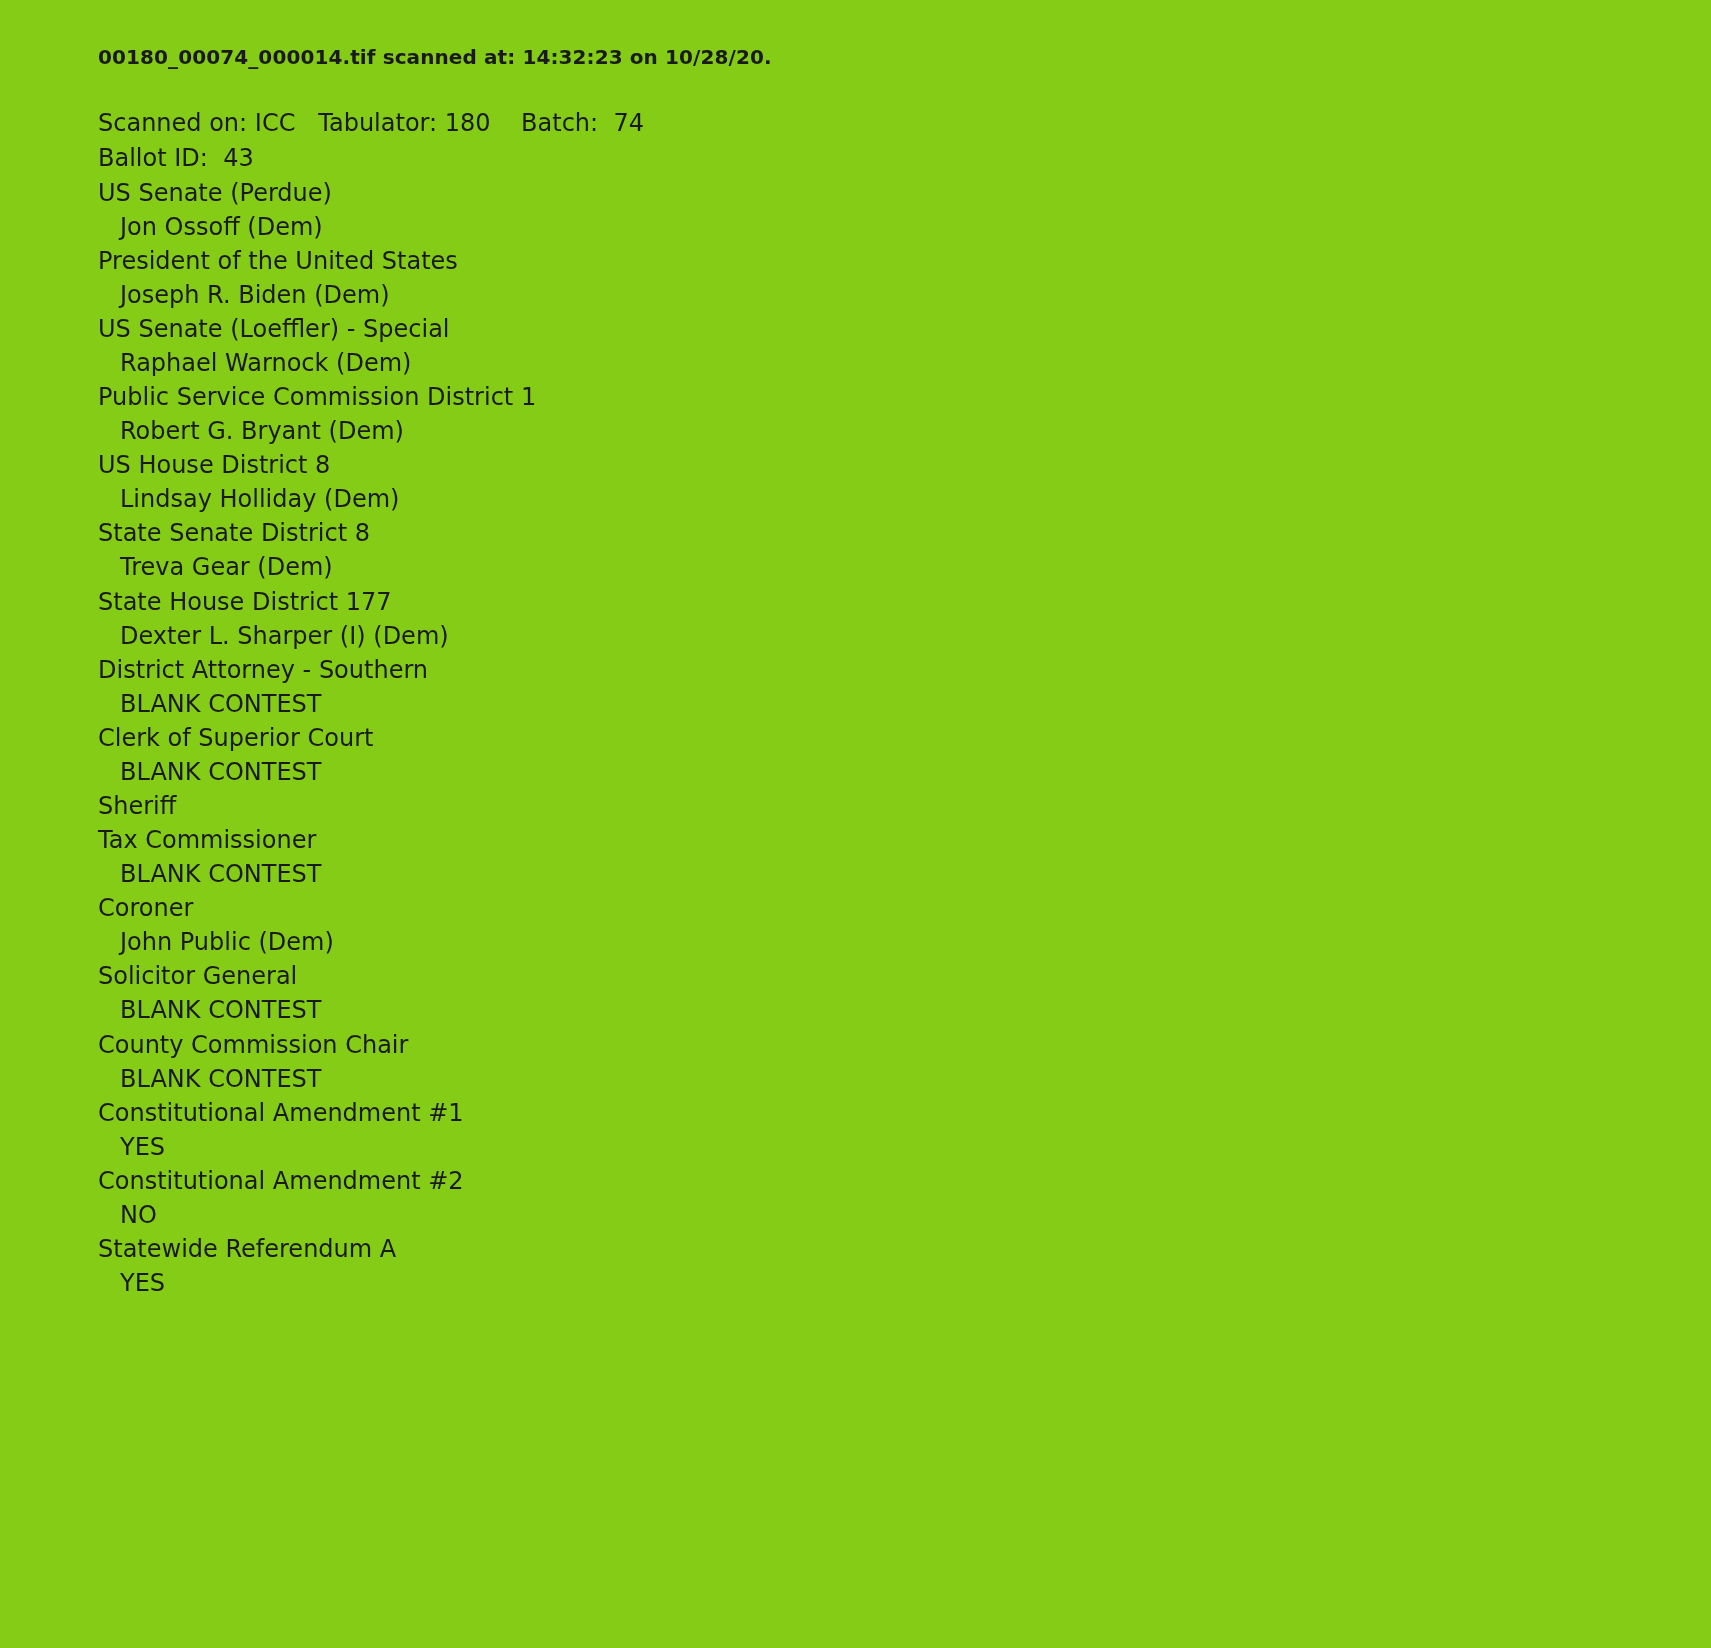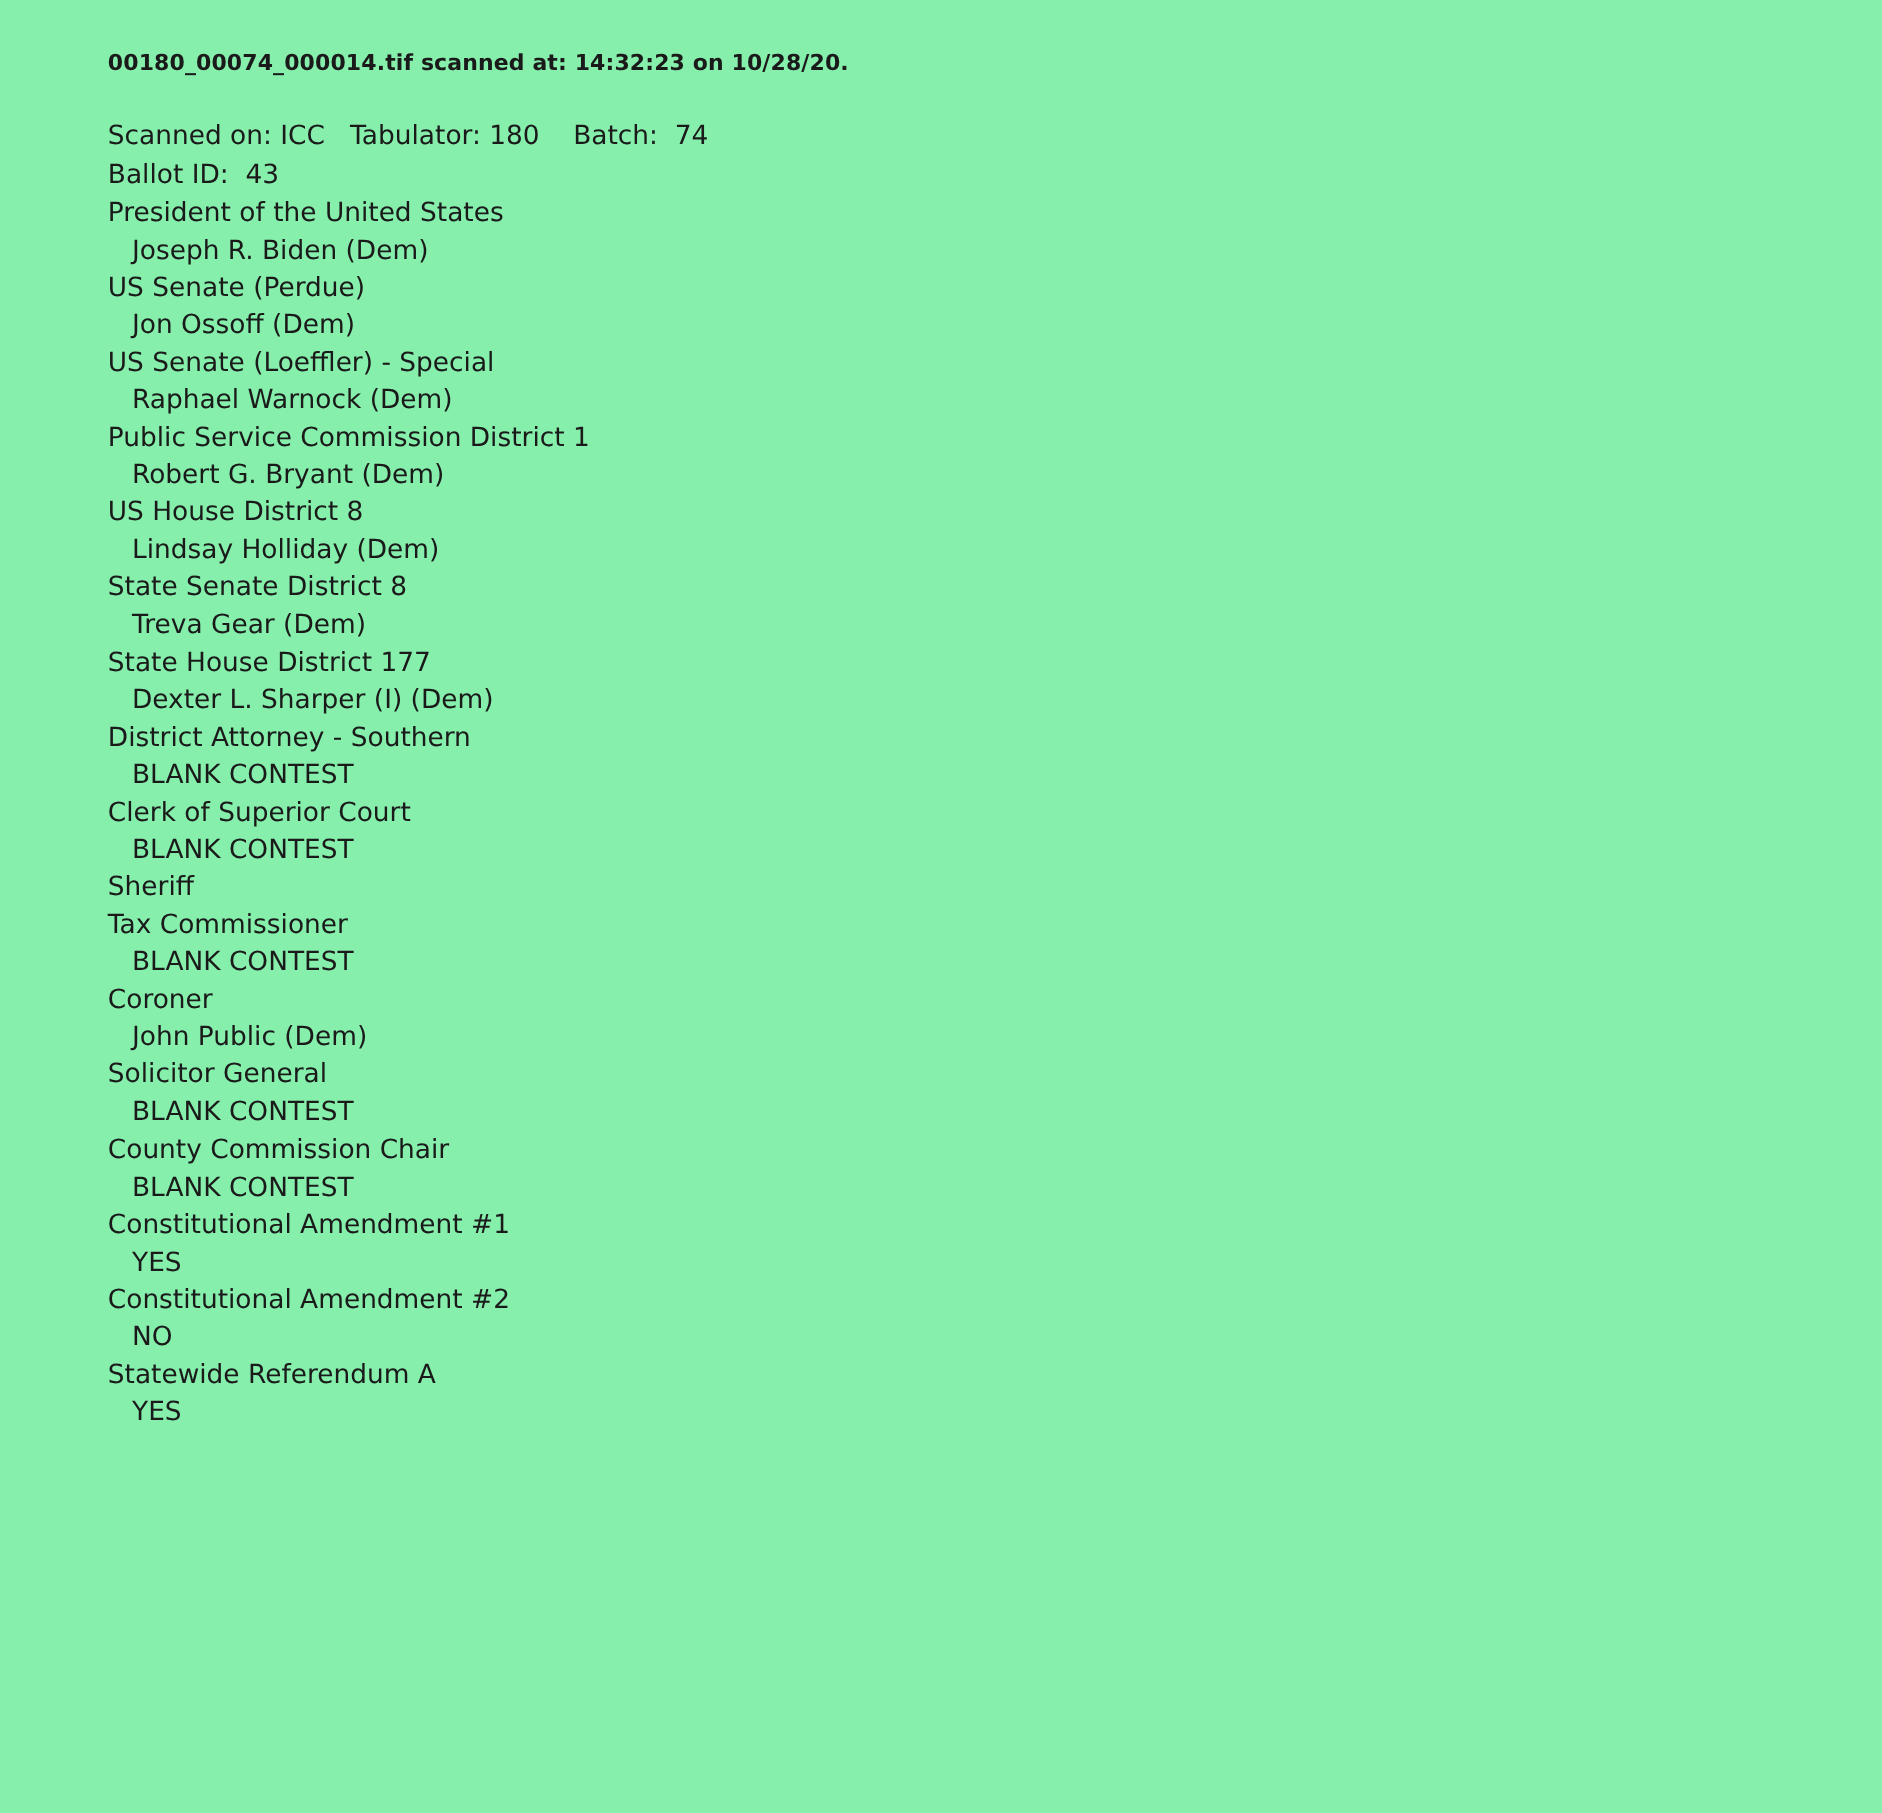--- a/index.html
+++ b/index.html
@@ -11,21 +11,21 @@
     width: 1711px;
     min-height: 1648px;
     font-family: "DejaVu Sans", sans-serif;
     color: #1a1a1a;
   }
   .page {
     box-sizing: border-box;
     width: 1711px;
     min-height: 1648px;
     padding: 44px 16px 0 98px;
-    background: #86efac;
+    background: #84cc16;
   }
   .scan-header {
     font-size: 20px;
     font-weight: 600;
     letter-spacing: 0.1px;
     line-height: 1.3;
     margin-bottom: 36px;
   }
   .scan-meta {
     font-size: 24px;
@@ -57,27 +57,27 @@
   <div class="scan-header">00180_00074_000014.tif scanned at: 14:32:23 on 10/28/20.</div>
 
   <div class="scan-meta">
     <div class="meta-line">Scanned on: ICC   Tabulator: 180    Batch:  74</div>
     <div class="meta-line">Ballot ID:  43</div>
   </div>
 
   <div class="ballot-list">
 
     <div class="contest-block">
-      <div class="contest-title">President of the United States</div>
-      <div class="contest-selection">Joseph R. Biden (Dem)</div>
+      <div class="contest-title">US Senate (Perdue)</div>
+      <div class="contest-selection">Jon Ossoff (Dem)</div>
     </div>
 
     <div class="contest-block">
-      <div class="contest-title">US Senate (Perdue)</div>
-      <div class="contest-selection">Jon Ossoff (Dem)</div>
+      <div class="contest-title">President of the United States</div>
+      <div class="contest-selection">Joseph R. Biden (Dem)</div>
     </div>
 
     <div class="contest-block">
       <div class="contest-title">US Senate (Loeffler) - Special</div>
       <div class="contest-selection">Raphael Warnock (Dem)</div>
     </div>
 
     <div class="contest-block">
       <div class="contest-title">Public Service Commission District 1</div>
       <div class="contest-selection">Robert G. Bryant (Dem)</div>

